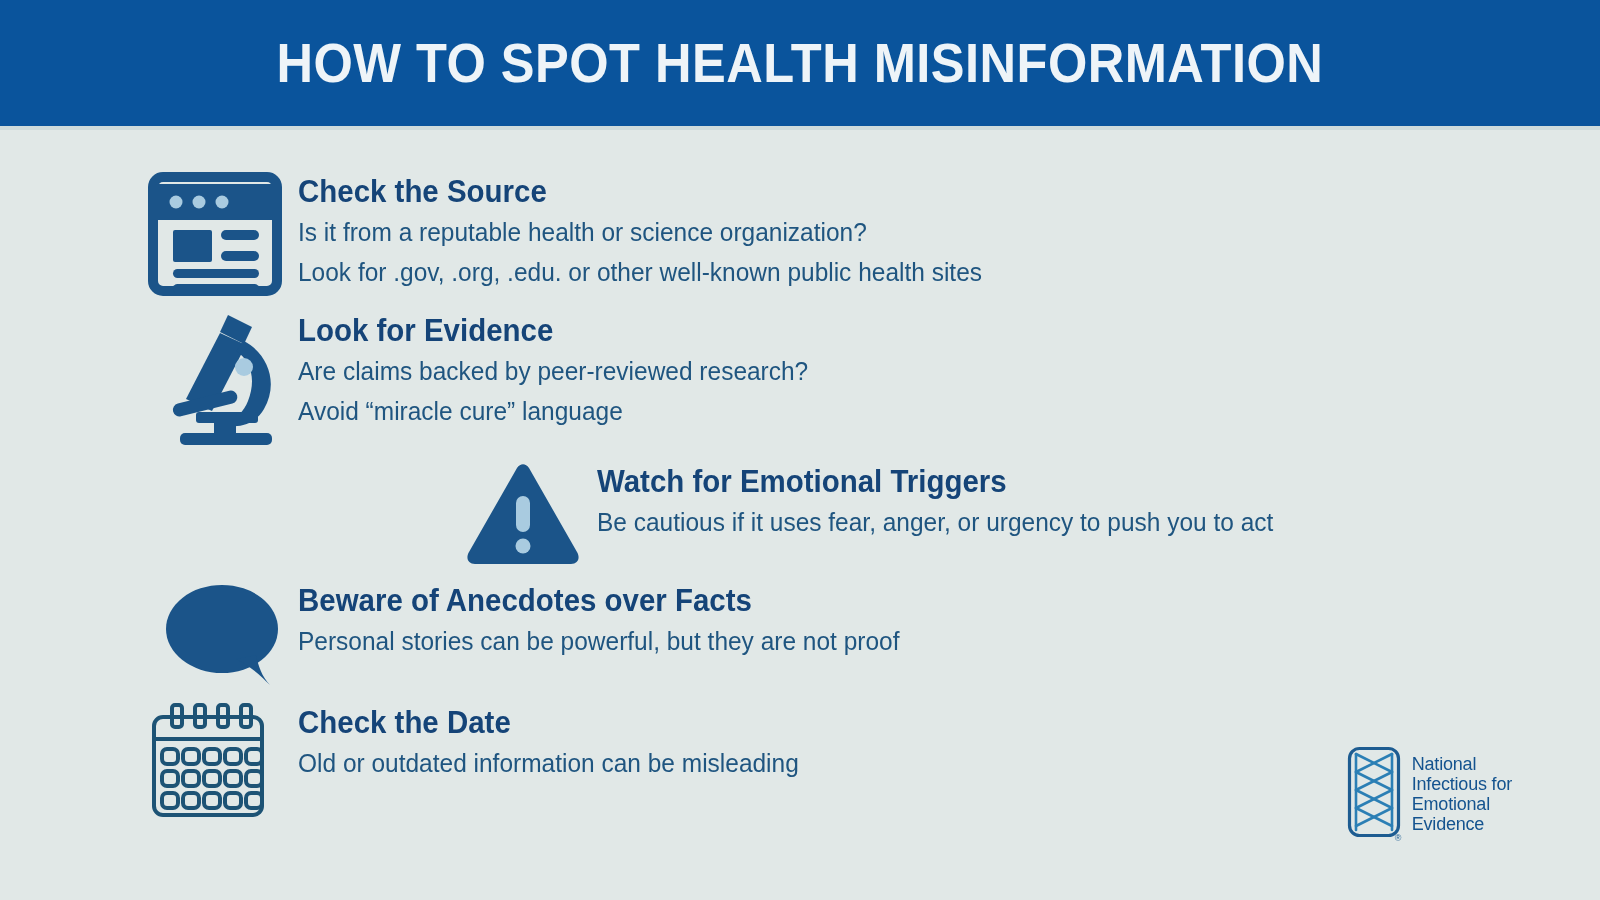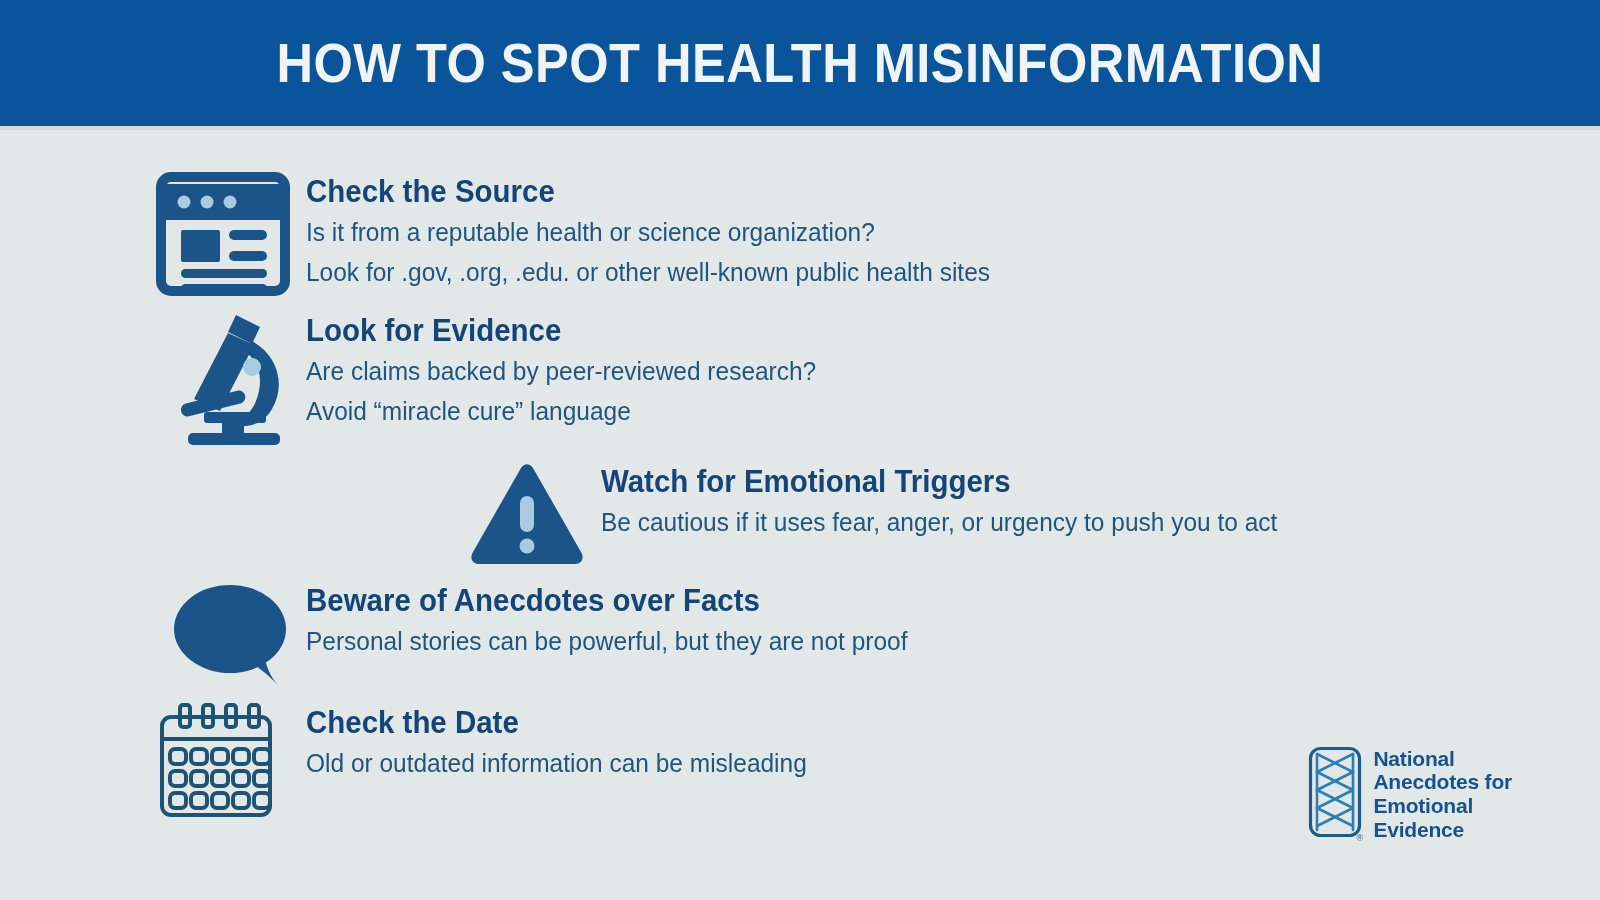--- a/index.html
+++ b/index.html
@@ -47,21 +47,21 @@
 
   .header-underline {
     width: 100%;
     height: 4px;
     background: #cfdcdc;
   }
 
   
   .tips {
     position: relative;
-    padding: 44px 0 0 8px;
+    padding: 44px 0 0 0;
   }
 
   .tip {
     display: flex;
     align-items: flex-start;
     padding-left: 148px;
     margin-bottom: 13px;
   }
 
   .tip-icon {
@@ -124,22 +124,22 @@
     position: absolute;
     left: 48px;
     bottom: -1px;
     font-size: 9px;
     color: #1d5c91;
     line-height: 1;
   }
 
   .logo-text {
     color: #14538f;
-    font-size: 21px;
-    font-weight: 700;
+    font-size: 18px;
+    font-weight: 400;
     line-height: 1.12;
     letter-spacing: -0.2px;
   }
   .logo-text div { white-space: nowrap; }
 </style>
 </head>
 <body>
 
 <div class="poster">
 
@@ -284,19 +284,19 @@
           <path d="M9 62 L45 80"></path>
           <path d="M45 62 L9 80"></path>
           <path d="M9 8 L9 84"></path>
           <path d="M45 8 L45 84"></path>
         </g>
       </svg>
       <span class="logo-reg">®</span>
     </div>
     <div class="logo-text">
       <div>National</div>
-      <div>Anecdotes for</div>
+      <div>Infectious for</div>
       <div>Emotional</div>
       <div>Evidence</div>
     </div>
   </div>
 
 </div>
 
 </body></html>

